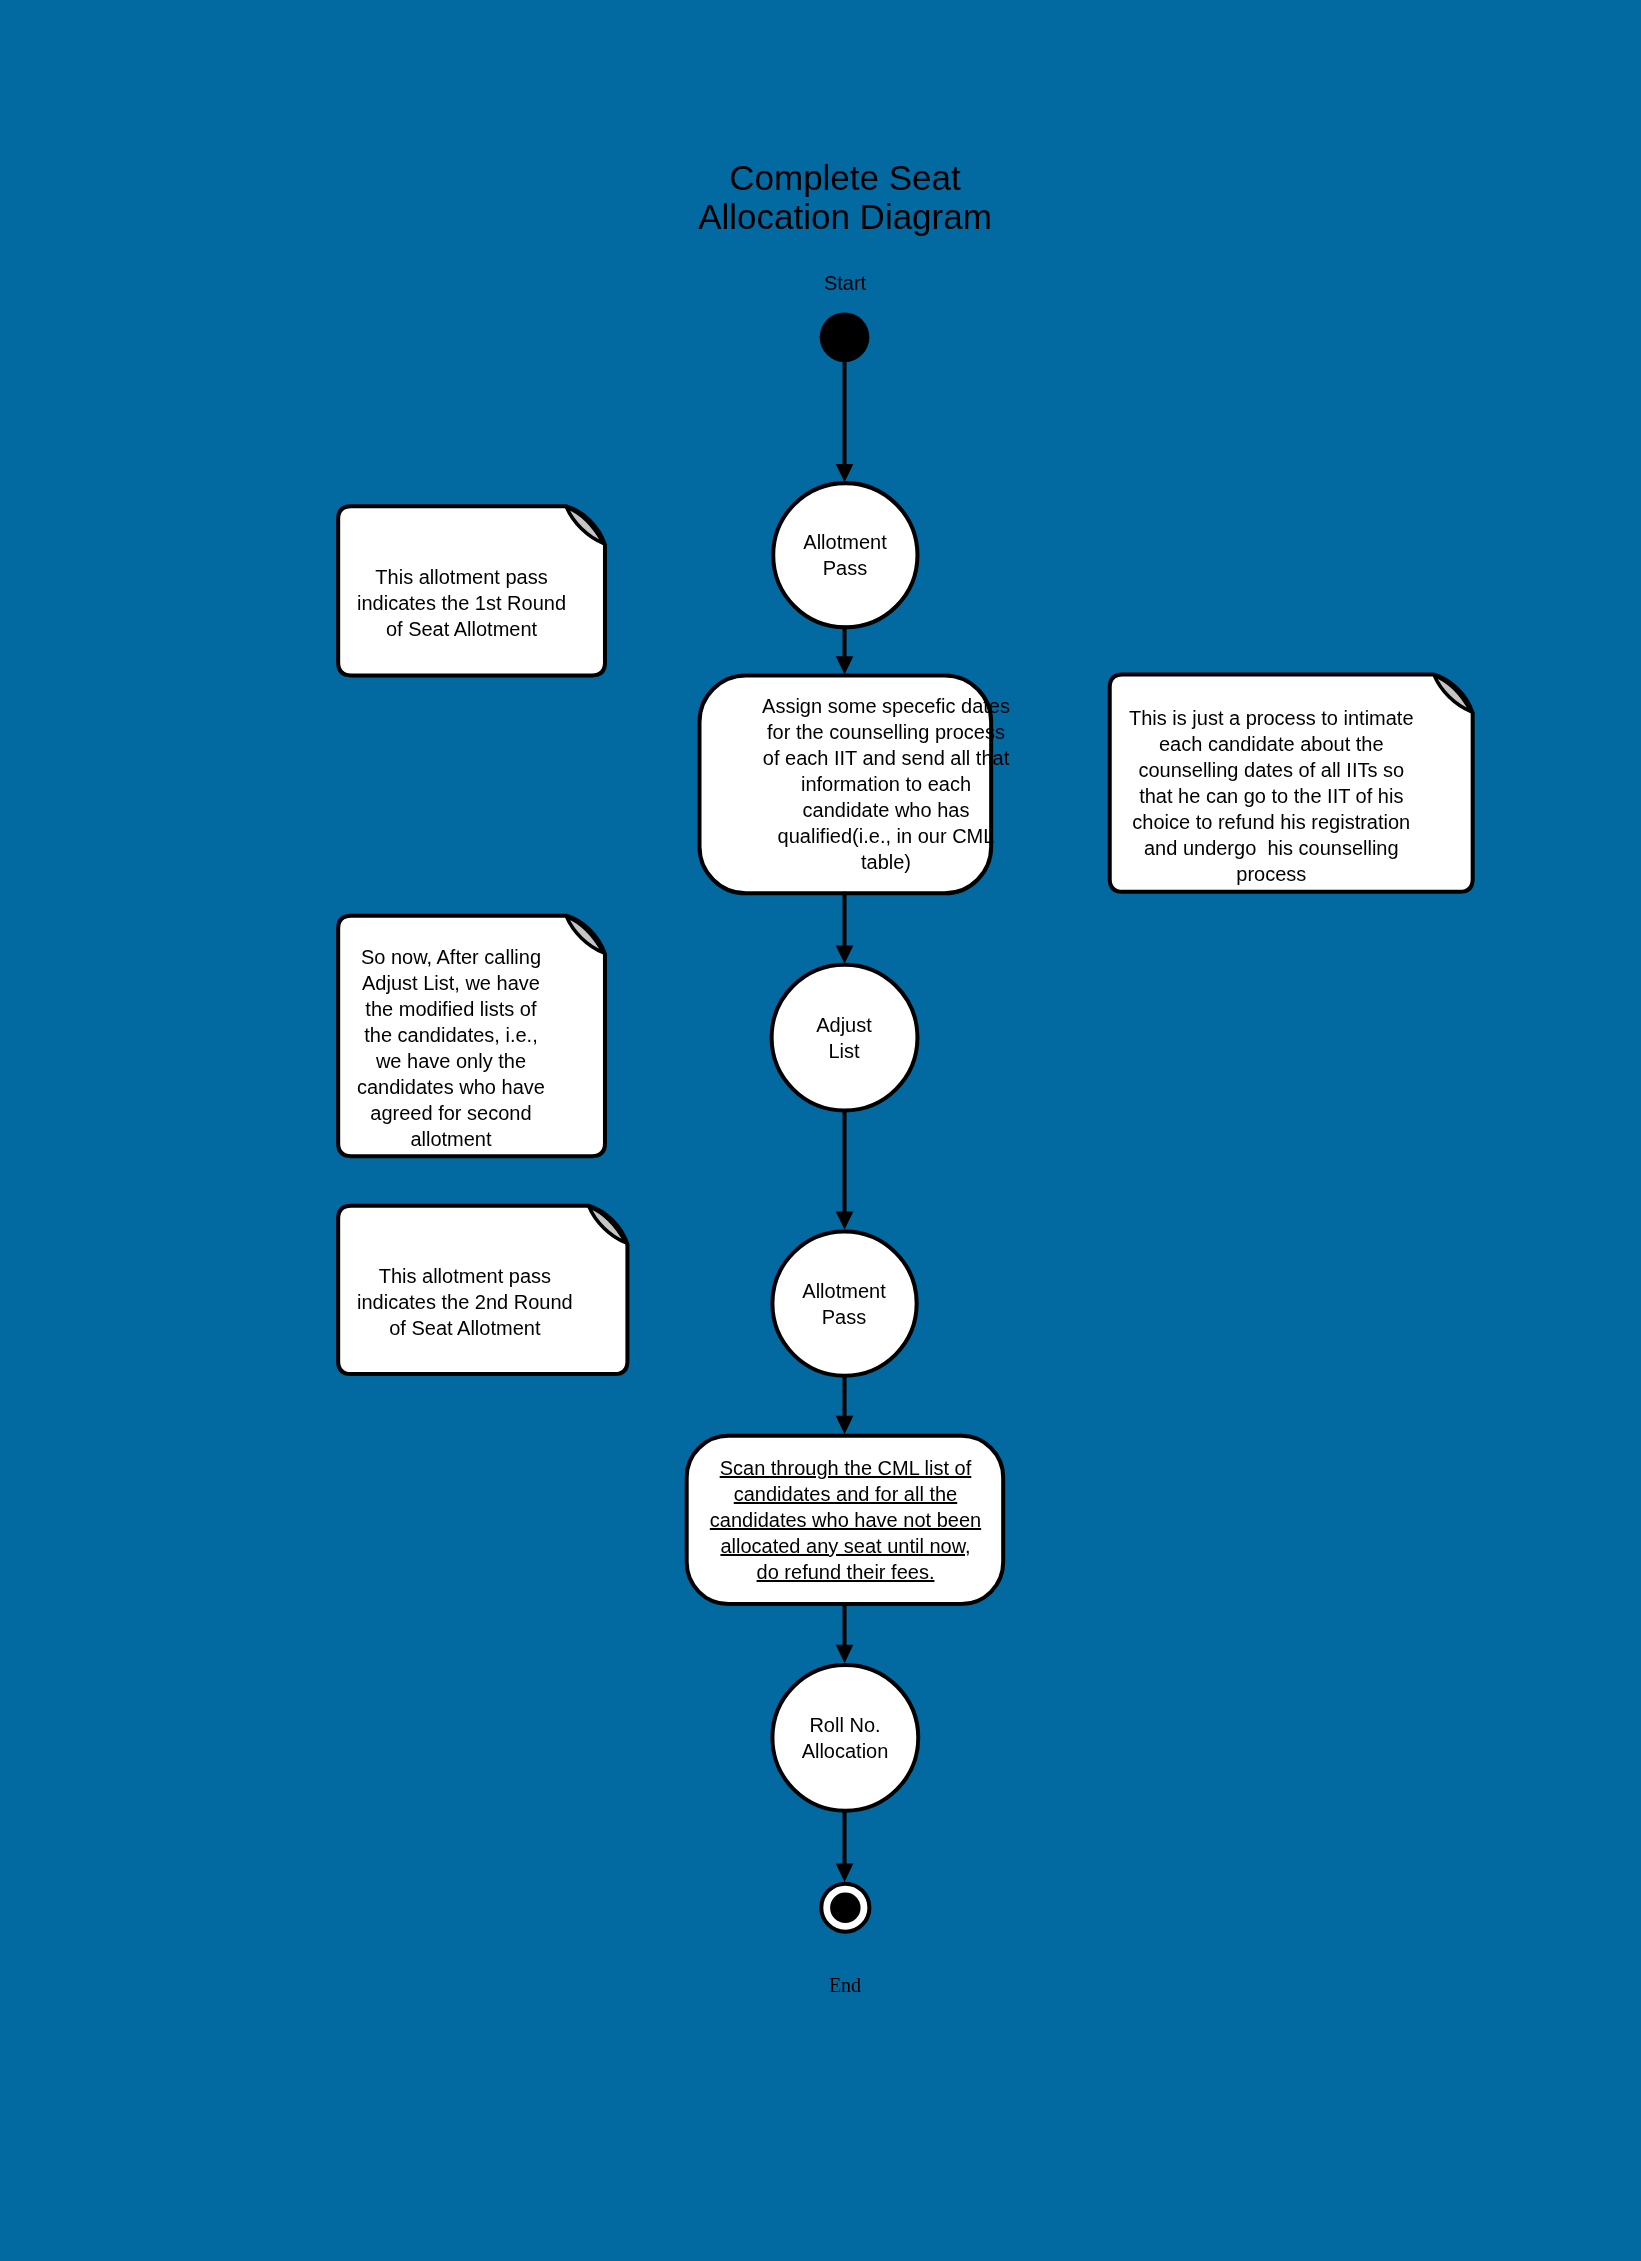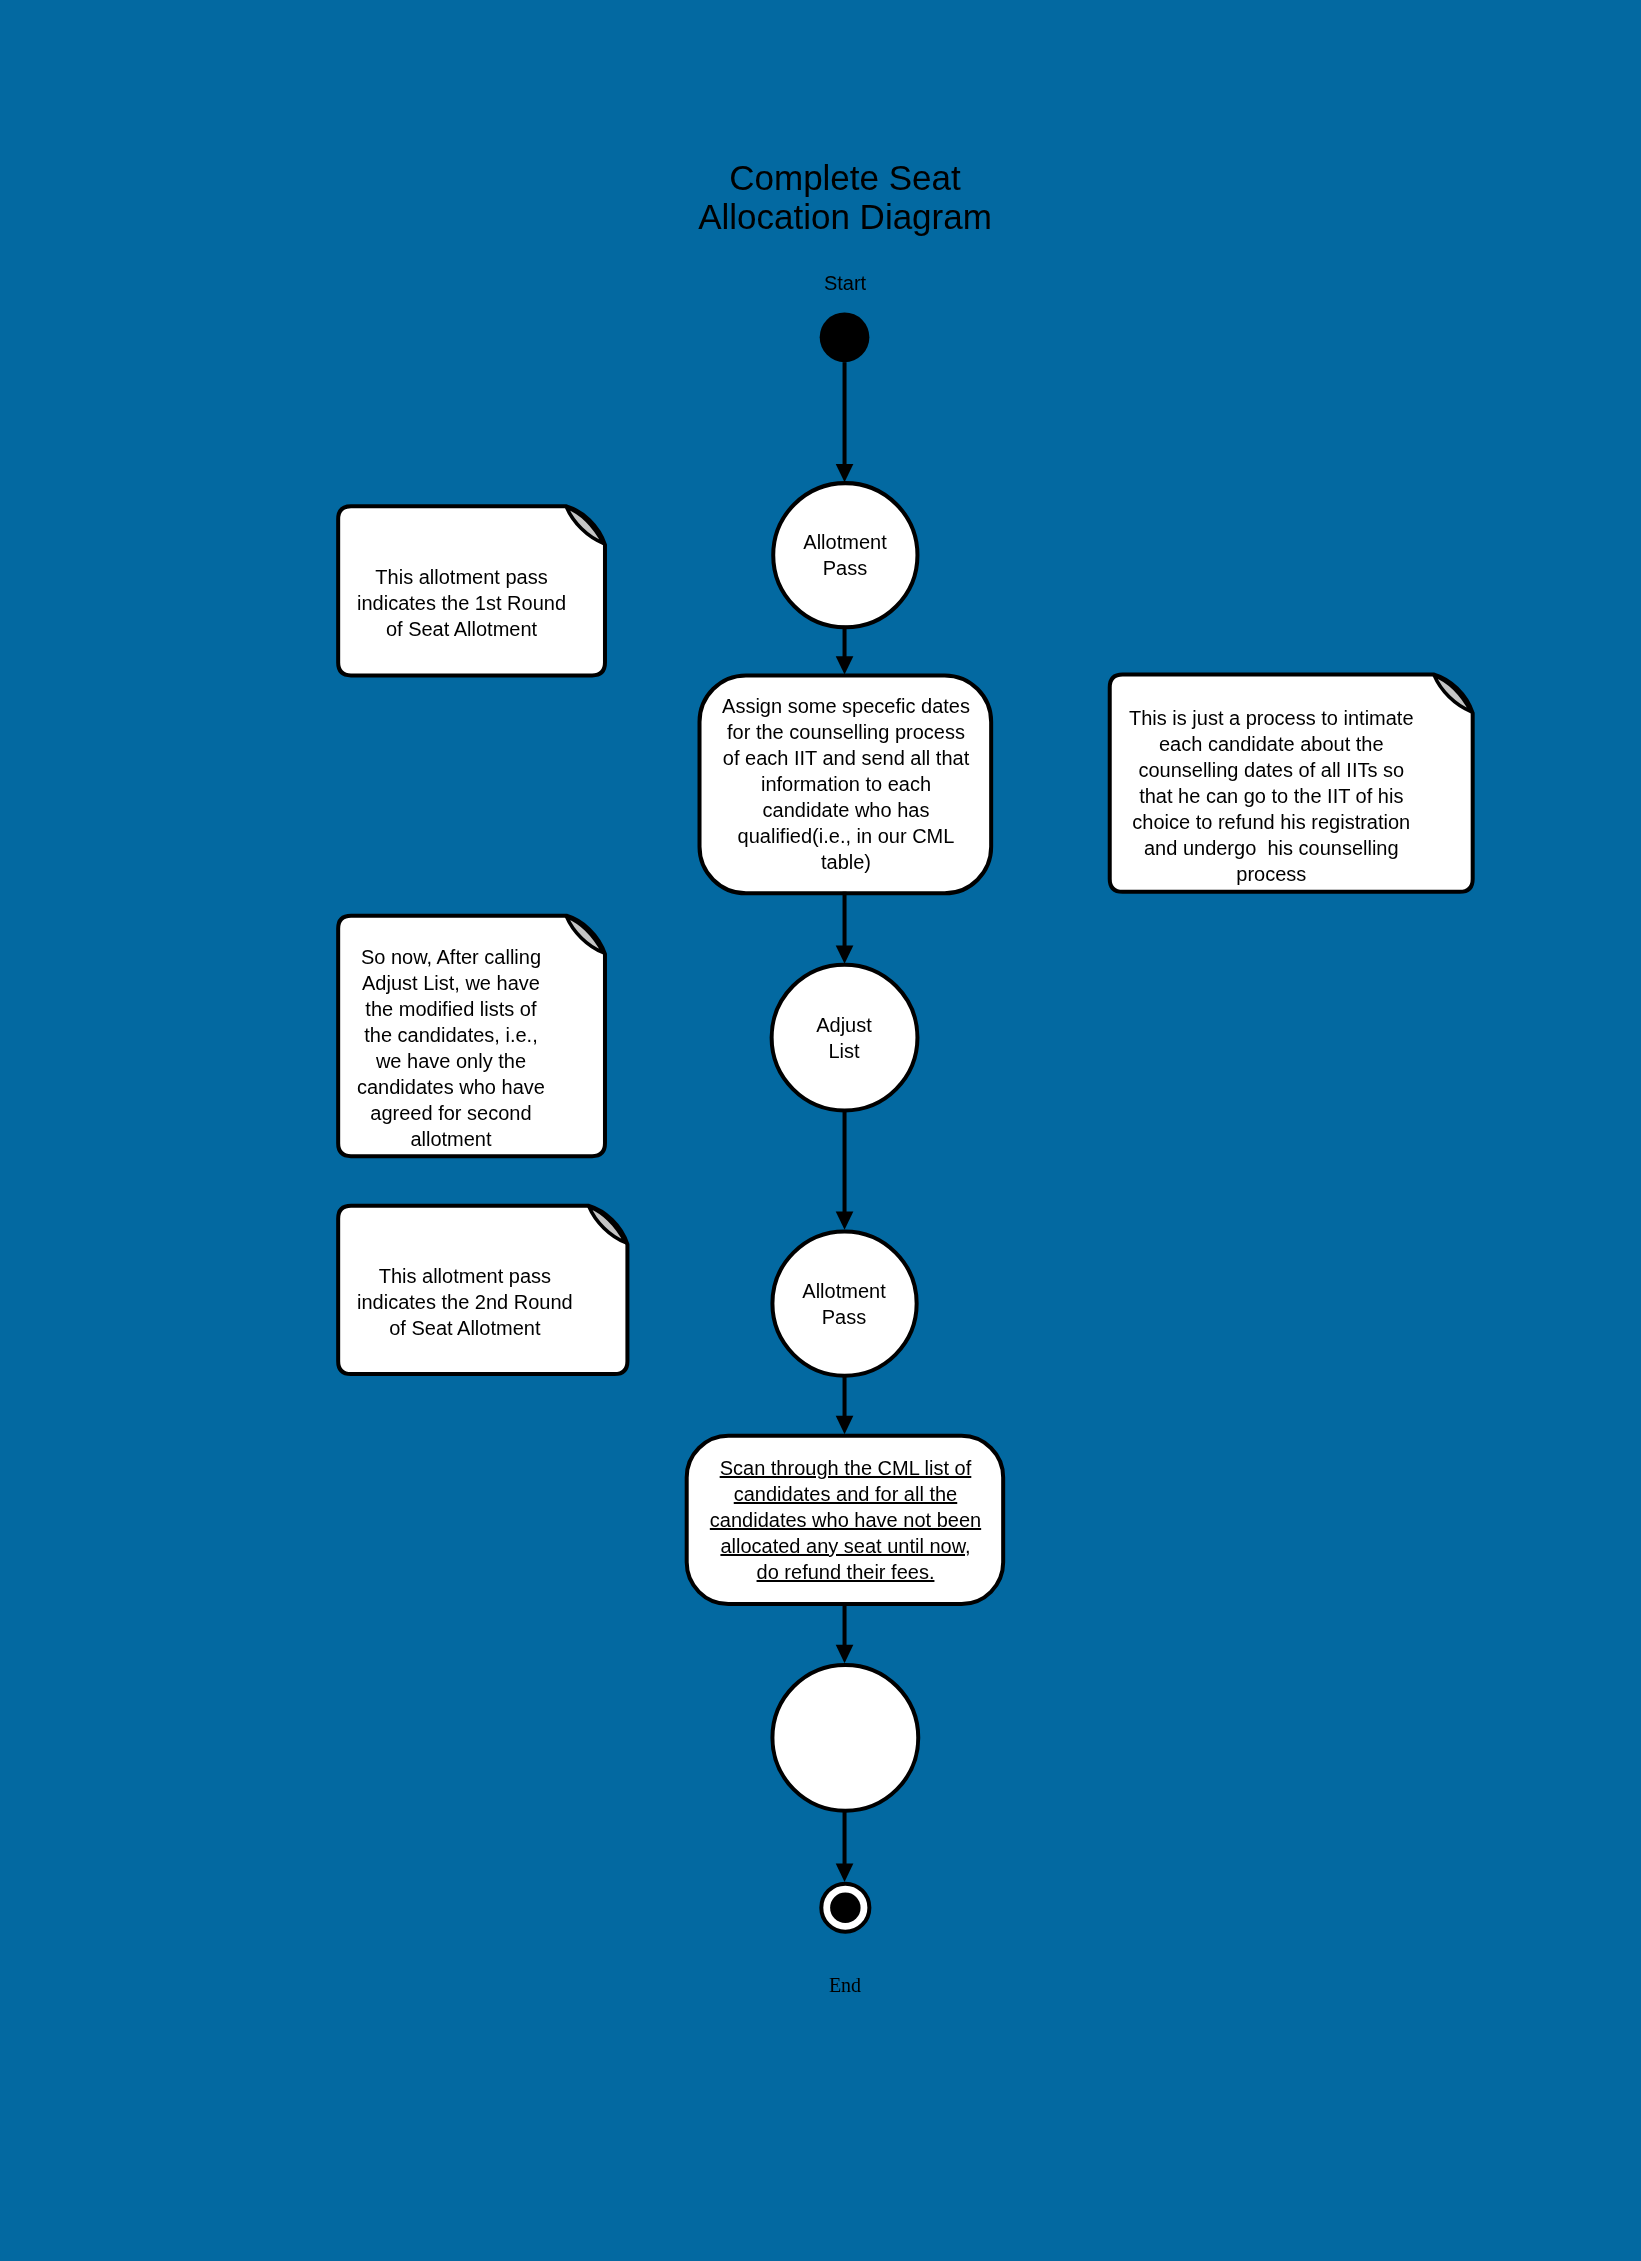--- a/index.html
+++ b/index.html
@@ -142,21 +142,21 @@
   </svg>
 
   <div class="txt diagram-title" style="left:845px; top:158px;">Complete Seat
 Allocation Diagram</div>
 
   <div class="txt small-label" style="left:845px; top:270px;">Start</div>
 
   <div class="txt circle-label" style="left:773px; top:483px; width:144px; height:144px;">Allotment
 Pass</div>
 
-  <div class="txt rect-label" style="left:700px; top:675px; width:292px; height:218px;">Assign some specefic dates
+  <div class="txt rect-label" style="left:740px; top:675px; width:292px; height:218px;">Assign some specefic dates
 for the counselling process
 of each IIT and send all that
 information to each
 candidate who has
 qualified(i.e., in our CML
 table)</div>
 
   <div class="txt note-text" style="left:338px; top:506px; width:267px; height:169px;">This allotment pass
 indicates the 1st Round
 of Seat Allotment</div>
@@ -187,17 +187,19 @@
 
   <div class="txt circle-label" style="left:772px; top:1232px; width:144px; height:144px;">Allotment
 Pass</div>
 
   <div class="txt rect-label" style="left:687px; top:1436px; width:317px; height:168px;text-decoration:underline;">Scan through the CML list of
 candidates and for all the
 candidates who have not been
 allocated any seat until now,
 do refund their fees.</div>
 
+  <div class="txt circle-label" style="left:773px; top:1666px; width:144px; height:144px;">Roll No.
+Allocation</div>
 
   <div class="txt small-label" style="left:845px; top:1972px;font-family:Liberation Serif, serif;">End</div>
 
 </div>
 
 
 </body></html>

